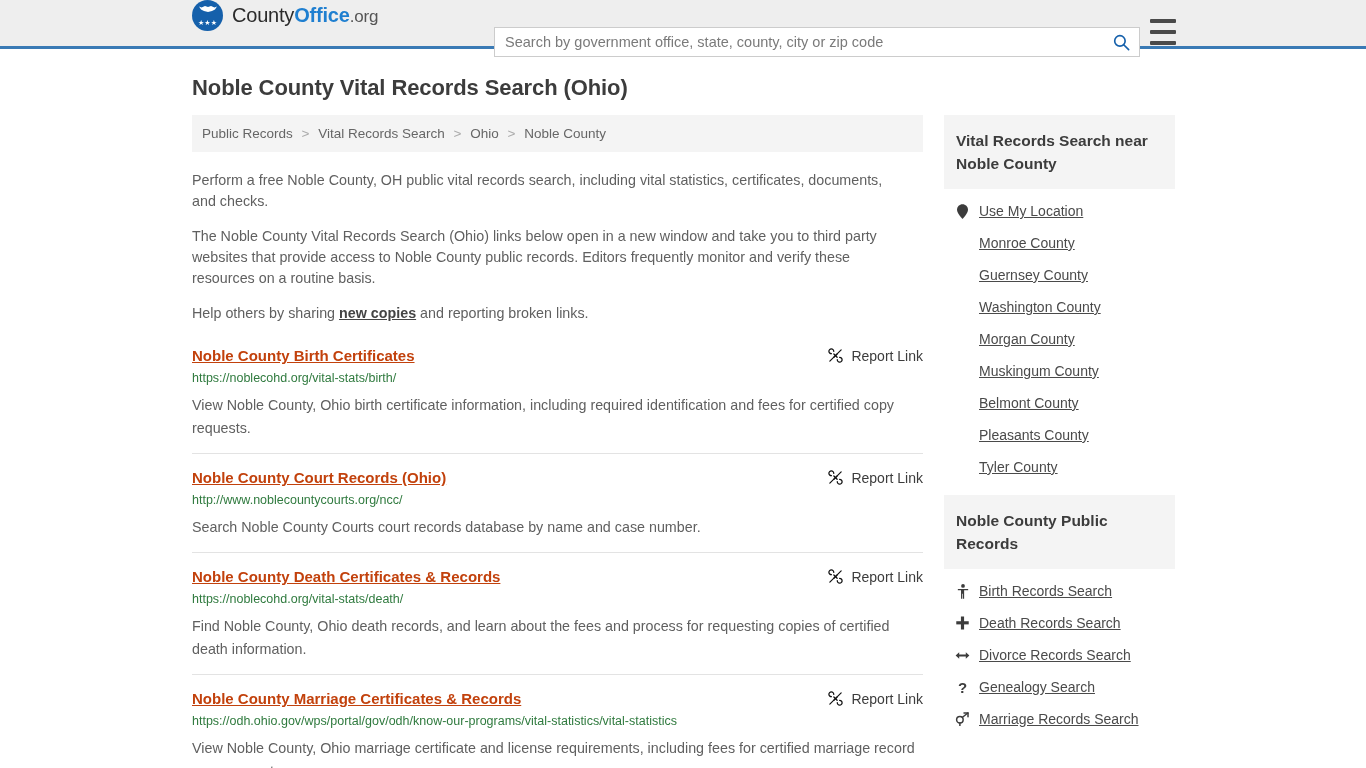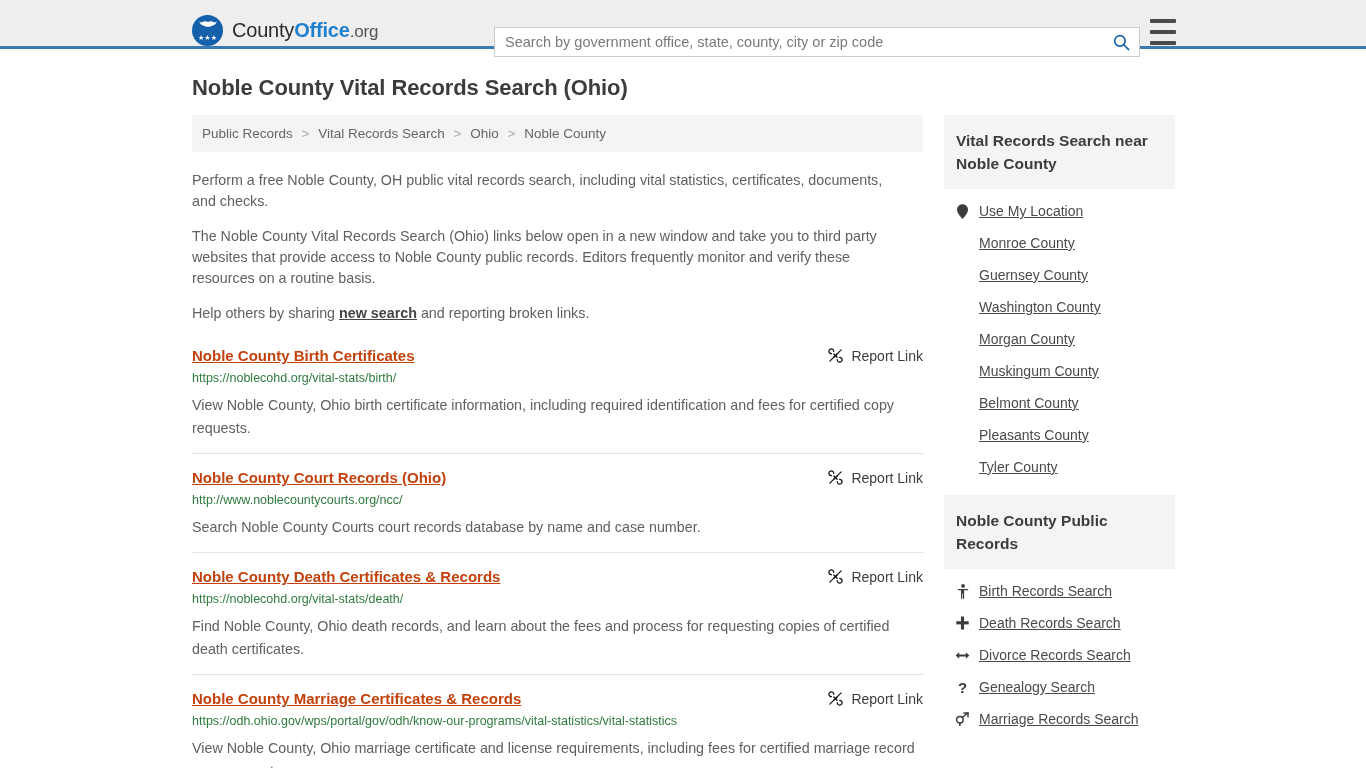--- a/index.html
+++ b/index.html
@@ -11,21 +11,21 @@
     font-family: "Liberation Sans", sans-serif;
     color: #555555;
   }
 
   
   .header {
     height: 49px;
     background: #eeeeee;
     border-bottom: 3px solid #3a7ab5;
     display: flex;
-    align-items: flex-end;
+    align-items: flex-start;
     position: relative;
   }
   .logo-wrap {
     display: flex;
     align-items: center;
     margin-left: 192px;
     text-decoration: none;
   }
   .logo-mark {
     width: 31px; height: 31px;
@@ -295,21 +295,21 @@
         <a href="#">Vital Records Search</a>
         <span class="sep">&gt;</span>
         <a href="#">Ohio</a>
         <span class="sep">&gt;</span>
         <a href="#">Noble County</a>
       </div>
 
       <div class="intro">
         <p class="first">Perform a free Noble County, OH public vital records search, including vital statistics, certificates, documents, and checks.</p>
         <p>The Noble County Vital Records Search (Ohio) links below open in a new window and take you to third party websites that provide access to Noble County public records. Editors frequently monitor and verify these resources on a routine basis.</p>
-        <p><span>Help others by sharing </span><a href="#">new search</a><span> and reporting broken links.</span></p>
+        <p><span>Help others by sharing </span><a href="#">new copies</a><span> and reporting broken links.</span></p>
       </div>
 
       <div class="results" id="results-list">
           <div class="result">
             <div class="result-head">
        <a class="result-title" href="#">Noble County Birth Certificates</a>
        <span class="report-link">
          <svg width="17" height="17" viewBox="0 0 24 24" fill="none">
   <path d="M9.5 6.2 A3.4 3.4 0 1 0 6.2 9.5" stroke="#111" stroke-width="1.8" stroke-linecap="round"></path>
   <path d="M14.5 17.8 A3.4 3.4 0 1 0 17.8 14.5" stroke="#111" stroke-width="1.8" stroke-linecap="round"></path>
@@ -348,21 +348,21 @@
   <path d="M9.5 6.2 A3.4 3.4 0 1 0 6.2 9.5" stroke="#111" stroke-width="1.8" stroke-linecap="round"></path>
   <path d="M14.5 17.8 A3.4 3.4 0 1 0 17.8 14.5" stroke="#111" stroke-width="1.8" stroke-linecap="round"></path>
   <path d="M9.7 9.9 L14.3 14.4" stroke="#111" stroke-width="1.8" stroke-linecap="round"></path>
   <path d="M14.3 9.9 L9.7 14.4" stroke="#111" stroke-width="1.8" stroke-linecap="round"></path>
   <line x1="4" y1="20" x2="20" y2="4" stroke="#111" stroke-width="1.7" stroke-linecap="round"></line>
 </svg>
          <span class="label">Report Link</span>
        </span>
      </div>
      <a class="result-url" href="#">https://noblecohd.org/vital-stats/death/</a>
-     <p class="result-desc">Find Noble County, Ohio death records, and learn about the fees and process for requesting copies of certified death certificates.</p>
+     <p class="result-desc">Find Noble County, Ohio death records, and learn about the fees and process for requesting copies of certified death information.</p>
           </div>
           <div class="result">
             <div class="result-head">
        <a class="result-title" href="#">Noble County Marriage Certificates &amp; Records</a>
        <span class="report-link">
          <svg width="17" height="17" viewBox="0 0 24 24" fill="none">
   <path d="M9.5 6.2 A3.4 3.4 0 1 0 6.2 9.5" stroke="#111" stroke-width="1.8" stroke-linecap="round"></path>
   <path d="M14.5 17.8 A3.4 3.4 0 1 0 17.8 14.5" stroke="#111" stroke-width="1.8" stroke-linecap="round"></path>
   <path d="M9.7 9.9 L14.3 14.4" stroke="#111" stroke-width="1.8" stroke-linecap="round"></path>
   <path d="M14.3 9.9 L9.7 14.4" stroke="#111" stroke-width="1.8" stroke-linecap="round"></path>

